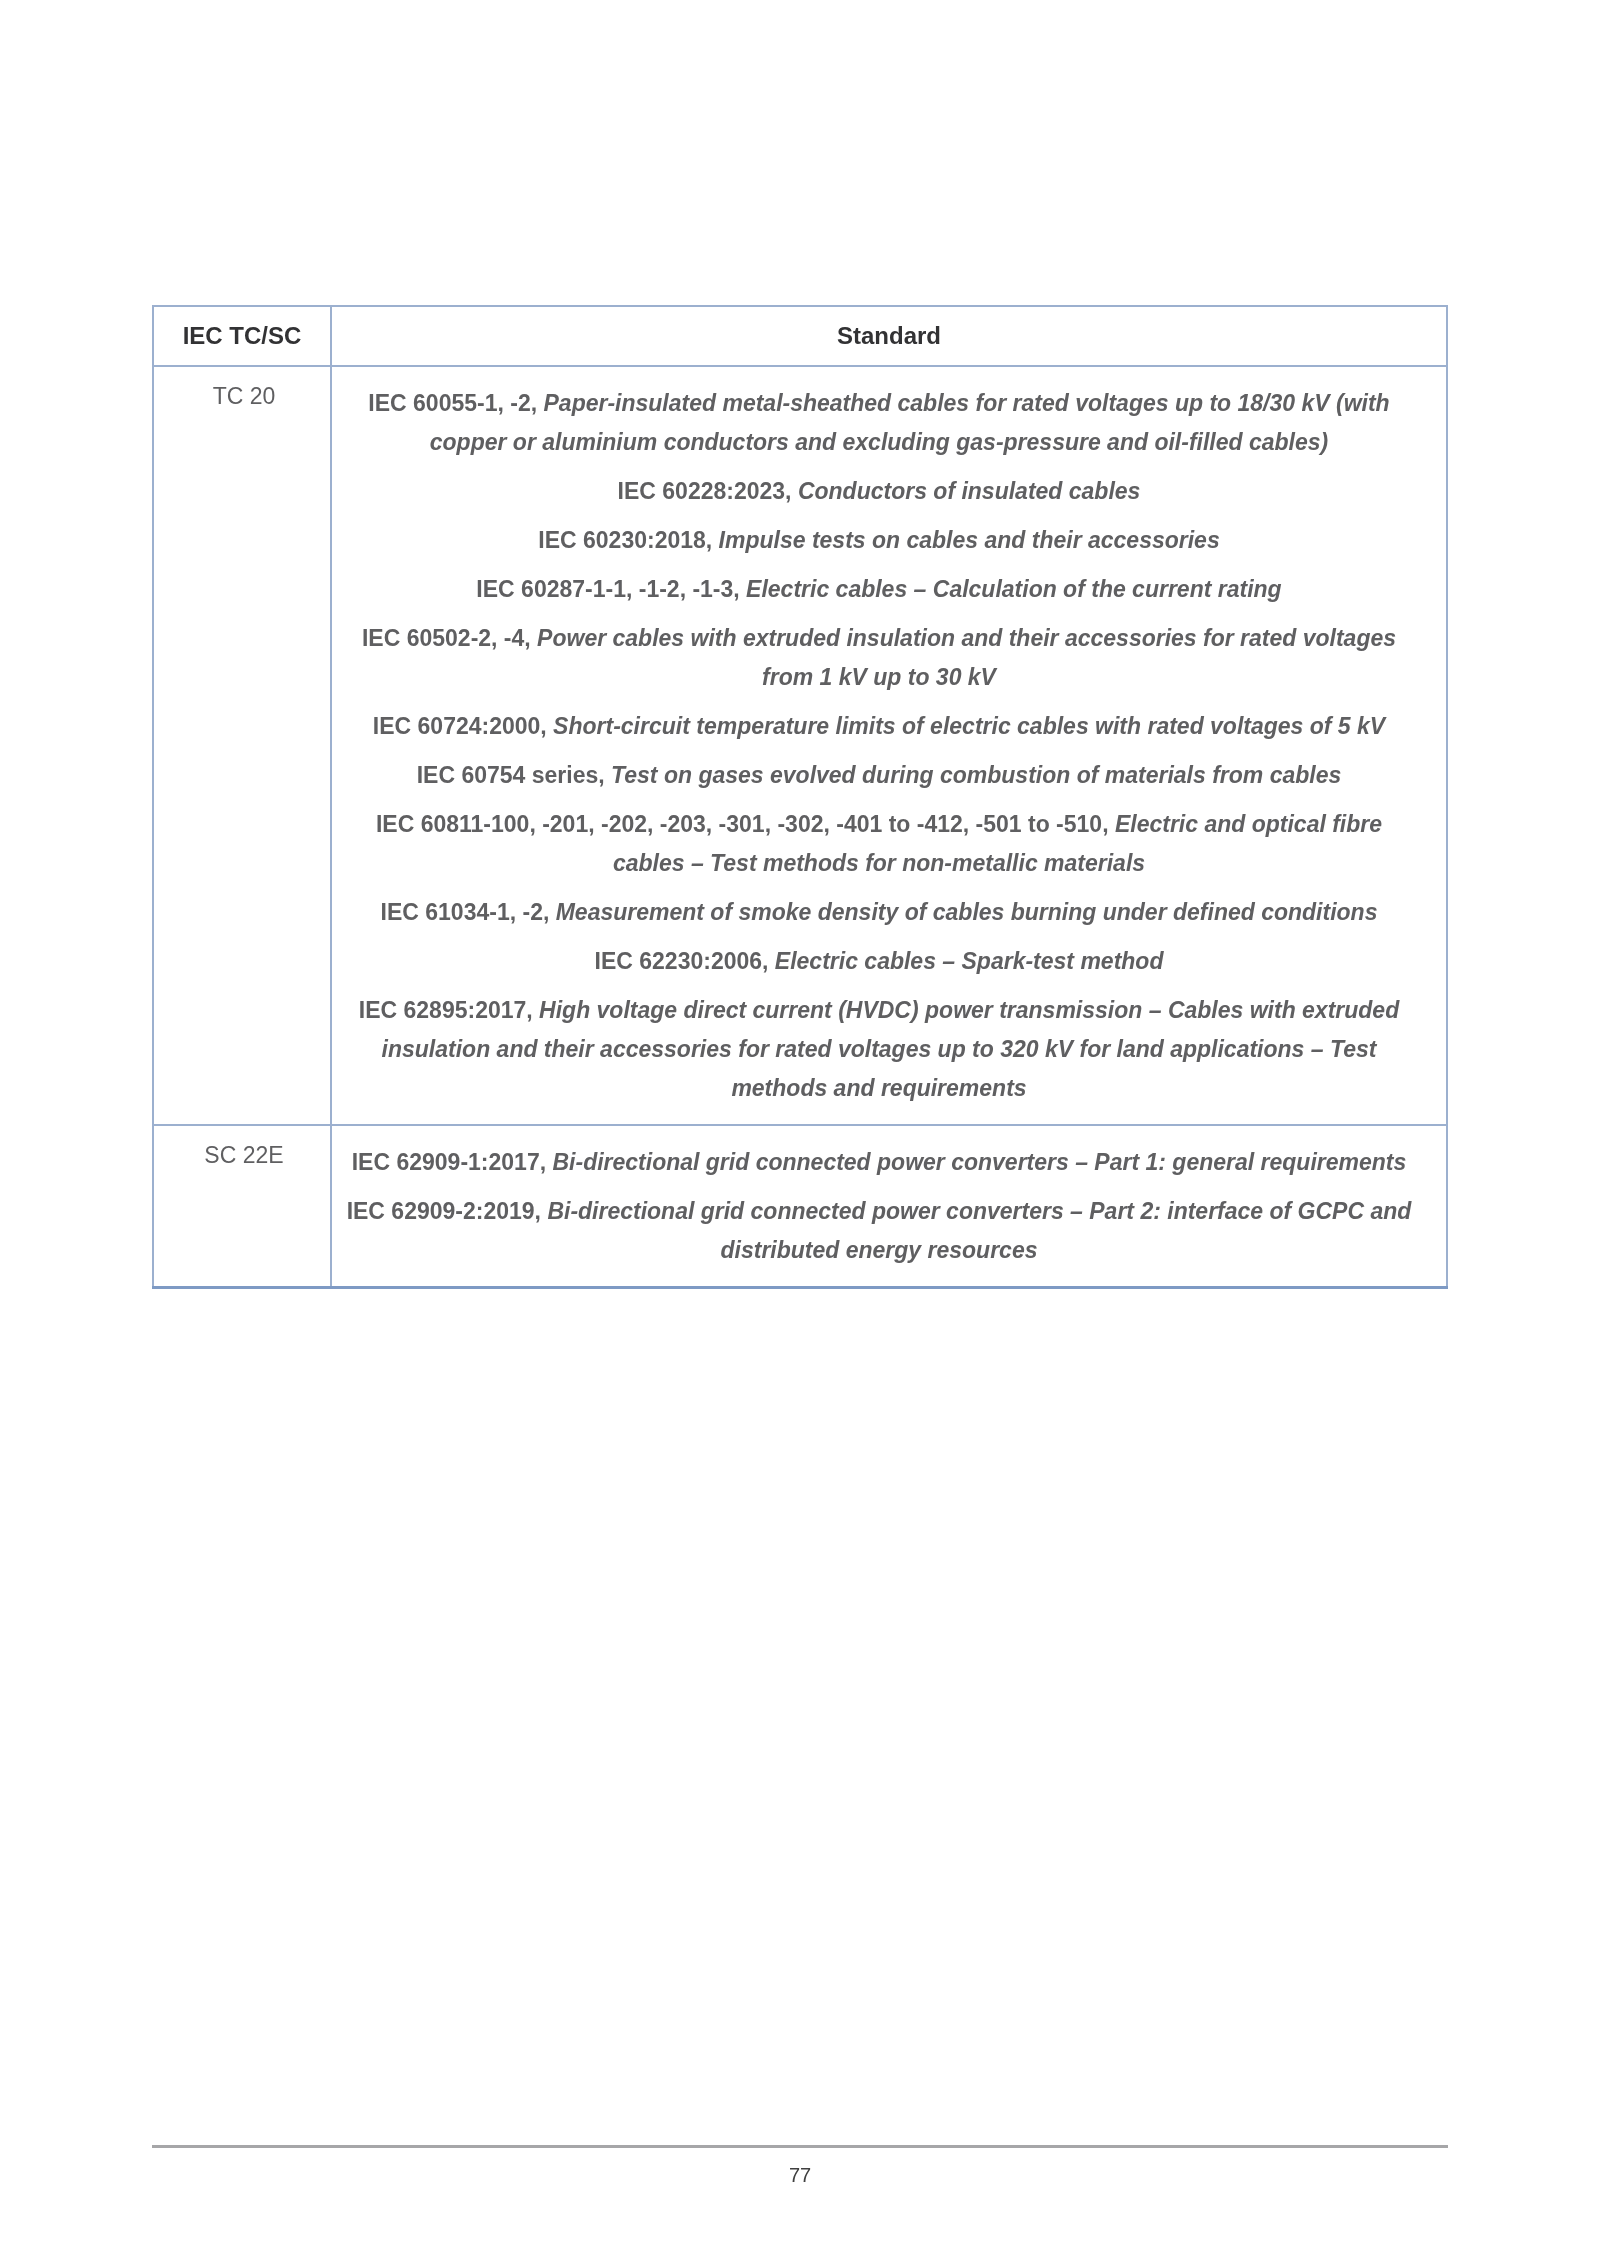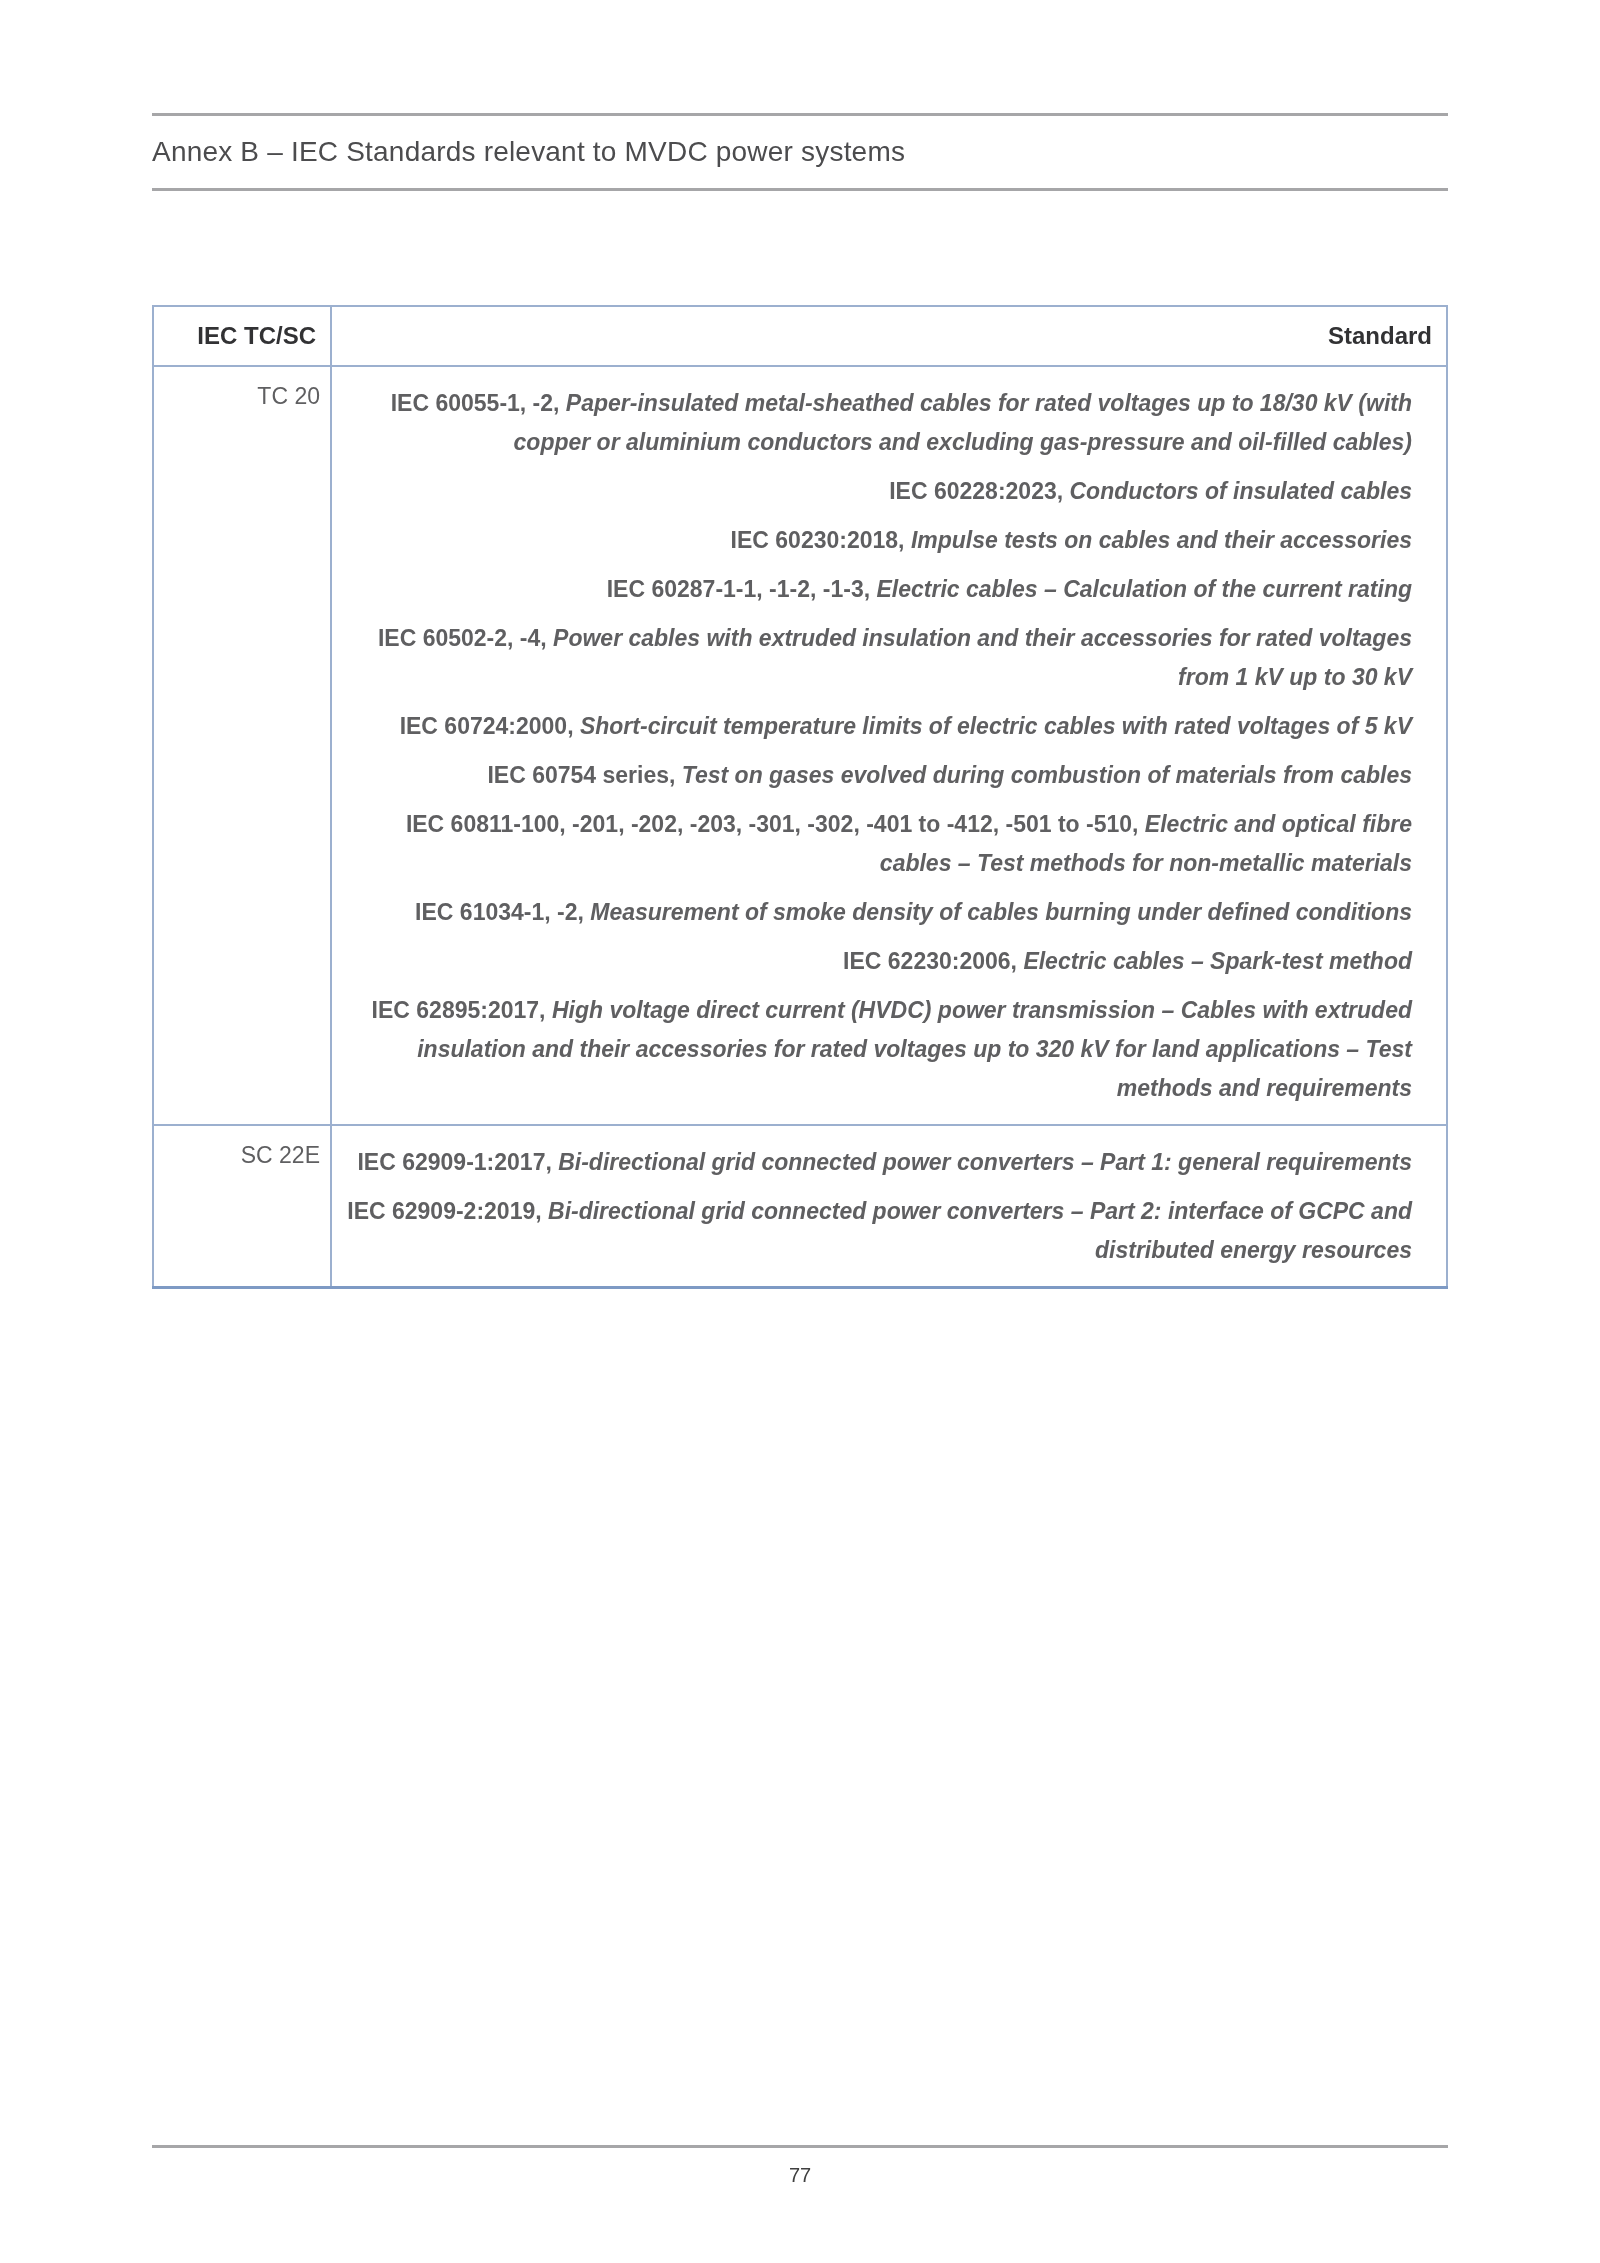--- a/index.html
+++ b/index.html
@@ -38,21 +38,21 @@
   }
   table.standards {
     width: 100%;
     border-collapse: collapse;
     table-layout: fixed;
   }
   table.standards col.c1 { width: 178px; }
   table.standards th, table.standards td {
     border: 2px solid #9cb0cf;
     vertical-align: top;
-    text-align: right;
+    text-align: center;
   }
   table.standards tr:last-child td { border-bottom: 3px solid #7e9ac4; }
   th.col-head {
     font-size: 24px;
     font-weight: bold;
     color: #323234;
     padding: 15px 14px 14px 14px;
     height: 60px;
   }
   td.committee-cell {
@@ -85,23 +85,20 @@
   .page-number {
     font-size: 20px;
     color: #404040;
   }
 </style>
 </head>
 <body>
 
 <div class="page">
 
-  <div class="page-header">
-    <div class="annex-title">Annex B – IEC Standards relevant to MVDC power systems</div>
-  </div>
 
   <div class="table-wrap">
     <table class="standards">
       <colgroup>
           <col class="c1">
           <col class="c2">
         </colgroup>
       <thead>
         <tr>
           <th class="col-head">IEC TC/SC</th>

